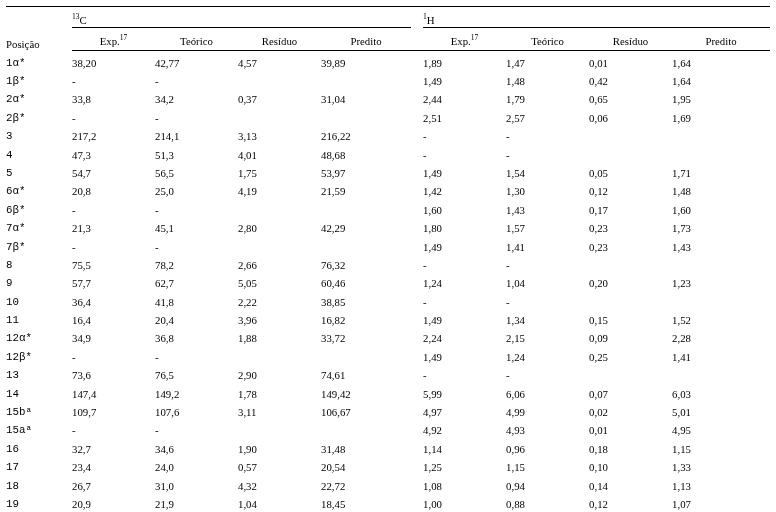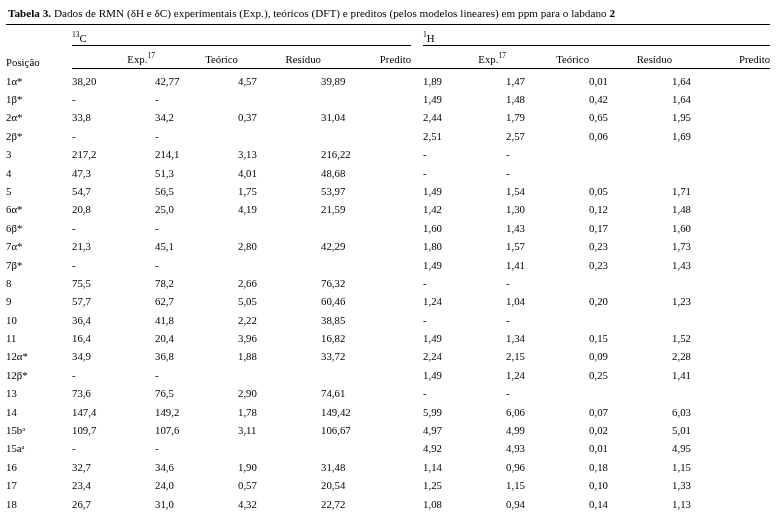--- a/index.html
+++ b/index.html
@@ -42,48 +42,45 @@
     vertical-align: bottom;
     font-size: 10.8px;
     line-height: 1.0;
   }
   .rule-top td { border-top: 1.1px solid #000; }
   .rule-bot td { border-bottom: 1.1px solid #000; }
 
   
   tr.hdr1 td { height: 16px; padding-top: 3px; padding-bottom: 1px; }
   tr.hdr2 td { height: 17px; padding-top: 2px; padding-bottom: 3px; }
-  tr.hdr2 td.colh { text-align: right; }
+  tr.hdr2 td.colh { text-align: center; }
 
   .grouphdr {
     text-align: center;
     border-bottom: 0.9px solid #000;
     padding-bottom: 1px !important;
   }
   .poscell { vertical-align: bottom; }
 
   
   tr.drow td {
     height: 16.4px;
     padding-top: 1px;
     padding-bottom: 1px;
   }
-  td.pos { padding-left: 2px; }
+  td.pos { padding-left: 2px; font-family: Liberation Mono, monospace; }
   td.num { text-align: left; }
 
   sup { font-size: 7.6px; vertical-align: super; line-height: 0; }
 </style>
 </head>
 <body>
 
 <div class="page">
 
-  <div class="caption">
-    <span class="bold">Tabela 3.</span><span> Dados de RMN (δH e δC) experimentais (Exp.), teóricos (DFT) e preditos (pelos modelos lineares) em ppm para o labdano </span><span class="bold">2</span>
-  </div>
 
   <table class="rmn">
     <colgroup>
       <col style="width:66px">
       <col style="width:83px">
       <col style="width:83px">
       <col style="width:83px">
       <col style="width:90px">
       <col style="width:12px">
       <col style="width:83px">

